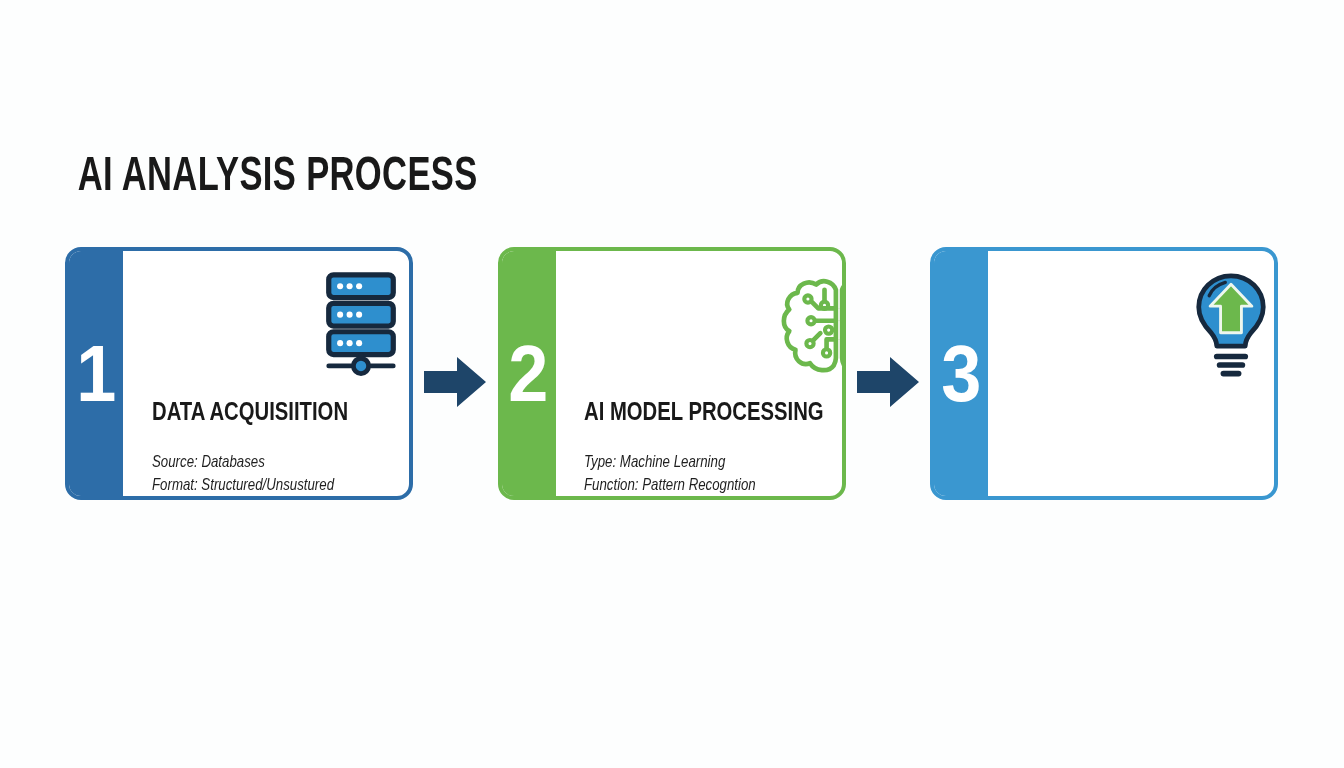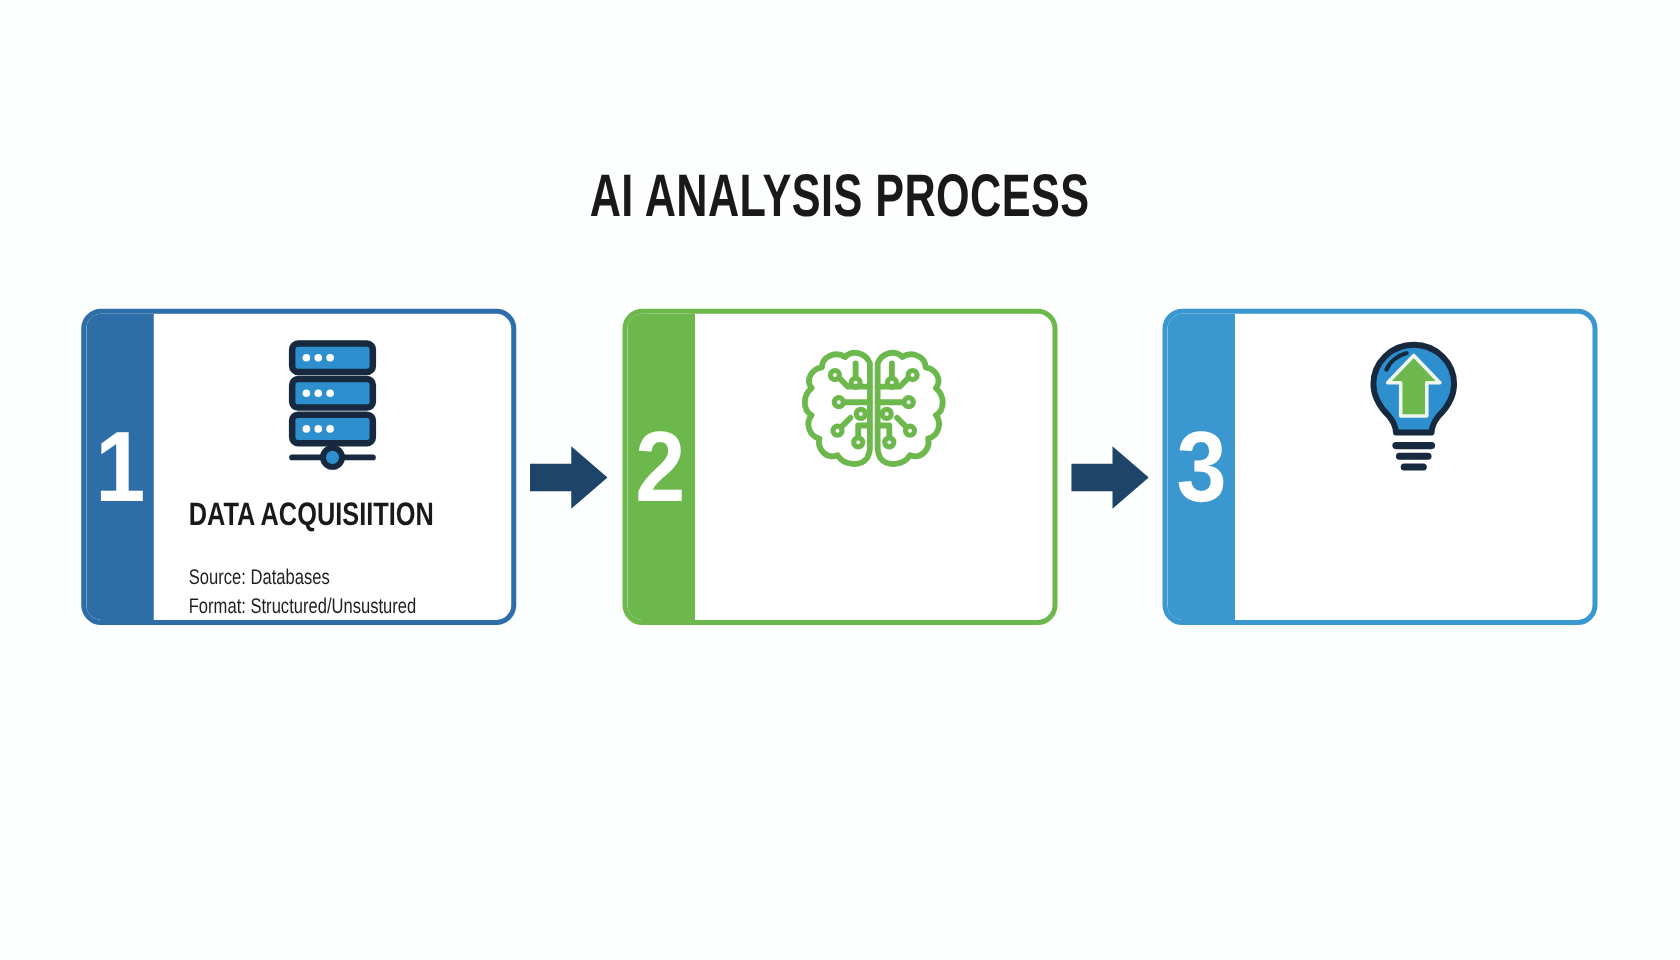--- a/index.html
+++ b/index.html
@@ -15,22 +15,22 @@
   body{
     width:1344px;height:768px;
     background:var(--background);
     font-family:"Liberation Sans", sans-serif;
     color:var(--body-text);
     overflow:hidden;
   }
   .page{position:relative;width:1344px;height:768px;}
 
   .main-title{
-    position:absolute;top:130px;left:0;width:100%;
-    text-align:center;
+    position:absolute;top:146px;left:0;width:100%;
+    text-align:left;
   }
   .main-title span{
     display:inline-block;
     font-size:48px;font-weight:bold;color:var(--title-text);
     letter-spacing:0.5px;
     transform:scaleX(0.72);transform-origin:center;
     white-space:nowrap;
   }
 
   .steps-row{
@@ -48,37 +48,38 @@
   .step-band{
     flex:0 0 54px;
     background:var(--accent);
     display:flex;align-items:center;justify-content:center;
   }
   .step-number{
     font-size:80px;font-weight:bold;color:#ffffff;line-height:1;
     transform:scaleX(0.9);
   }
   .step-content{
-    flex:1;display:flex;flex-direction:column;align-items:center;
+    flex:1;display:flex;flex-direction:column;align-items:flex-end;
     position:relative;
   }
   .icon-box{
     height:118px;margin-top:18px;
     display:flex;align-items:center;justify-content:center;
   }
   .text-block{
     margin:12px 6px 0 28px;
   }
   .step-title{
     font-size:26px;font-weight:bold;color:var(--title-text);
     transform:scaleX(0.78);transform-origin:left;
     white-space:nowrap;line-height:1.1;
   }
   .step-details{
     margin-top:24px;
+    font-style:italic;
   }
   .step-detail{
     font-size:17px;color:var(--body-text);
     transform:scaleX(0.78);transform-origin:left;
     white-space:nowrap;line-height:23px;
   }
 
   .arrow-gap{
     flex:1;display:flex;align-items:center;justify-content:center;
   }
@@ -166,20 +167,27 @@
               <circle class="brain-node" cx="29" cy="42" r="3.5"></circle>
               <circle class="brain-node" cx="46" cy="51" r="3.5"></circle>
               <path class="brain-stroke" d="M38,54 L31,61"></path>
               <circle class="brain-node" cx="28" cy="64" r="3.5"></circle>
               <path class="brain-stroke" d="M53,60 L44,60 L44,68"></path>
               <circle class="brain-node" cx="44" cy="73" r="3.5"></circle>
             </g>
             <use href="#brain-half" transform="translate(112,0) scale(-1,1)"></use>
           </svg>
         </div>
+        <div class="text-block">
+          <div class="step-title">AI MODEL PROCESSING</div>
+          <div class="step-details">
+            <div class="step-detail">Type: Machine Learning</div>
+            <div class="step-detail">Function: Pattern Recogntion</div>
+          </div>
+        </div>
       </div>
     </div>
 
     <div class="arrow-gap">
       <svg width="62" height="58" viewBox="0 0 62 58">
         <polygon points="0,18 33,18 33,4 62,29 33,54 33,40 0,40" fill="var(--arrow)"></polygon>
       </svg>
     </div>
 
     <div class="step-card" style="--accent: #3a97d0;">

